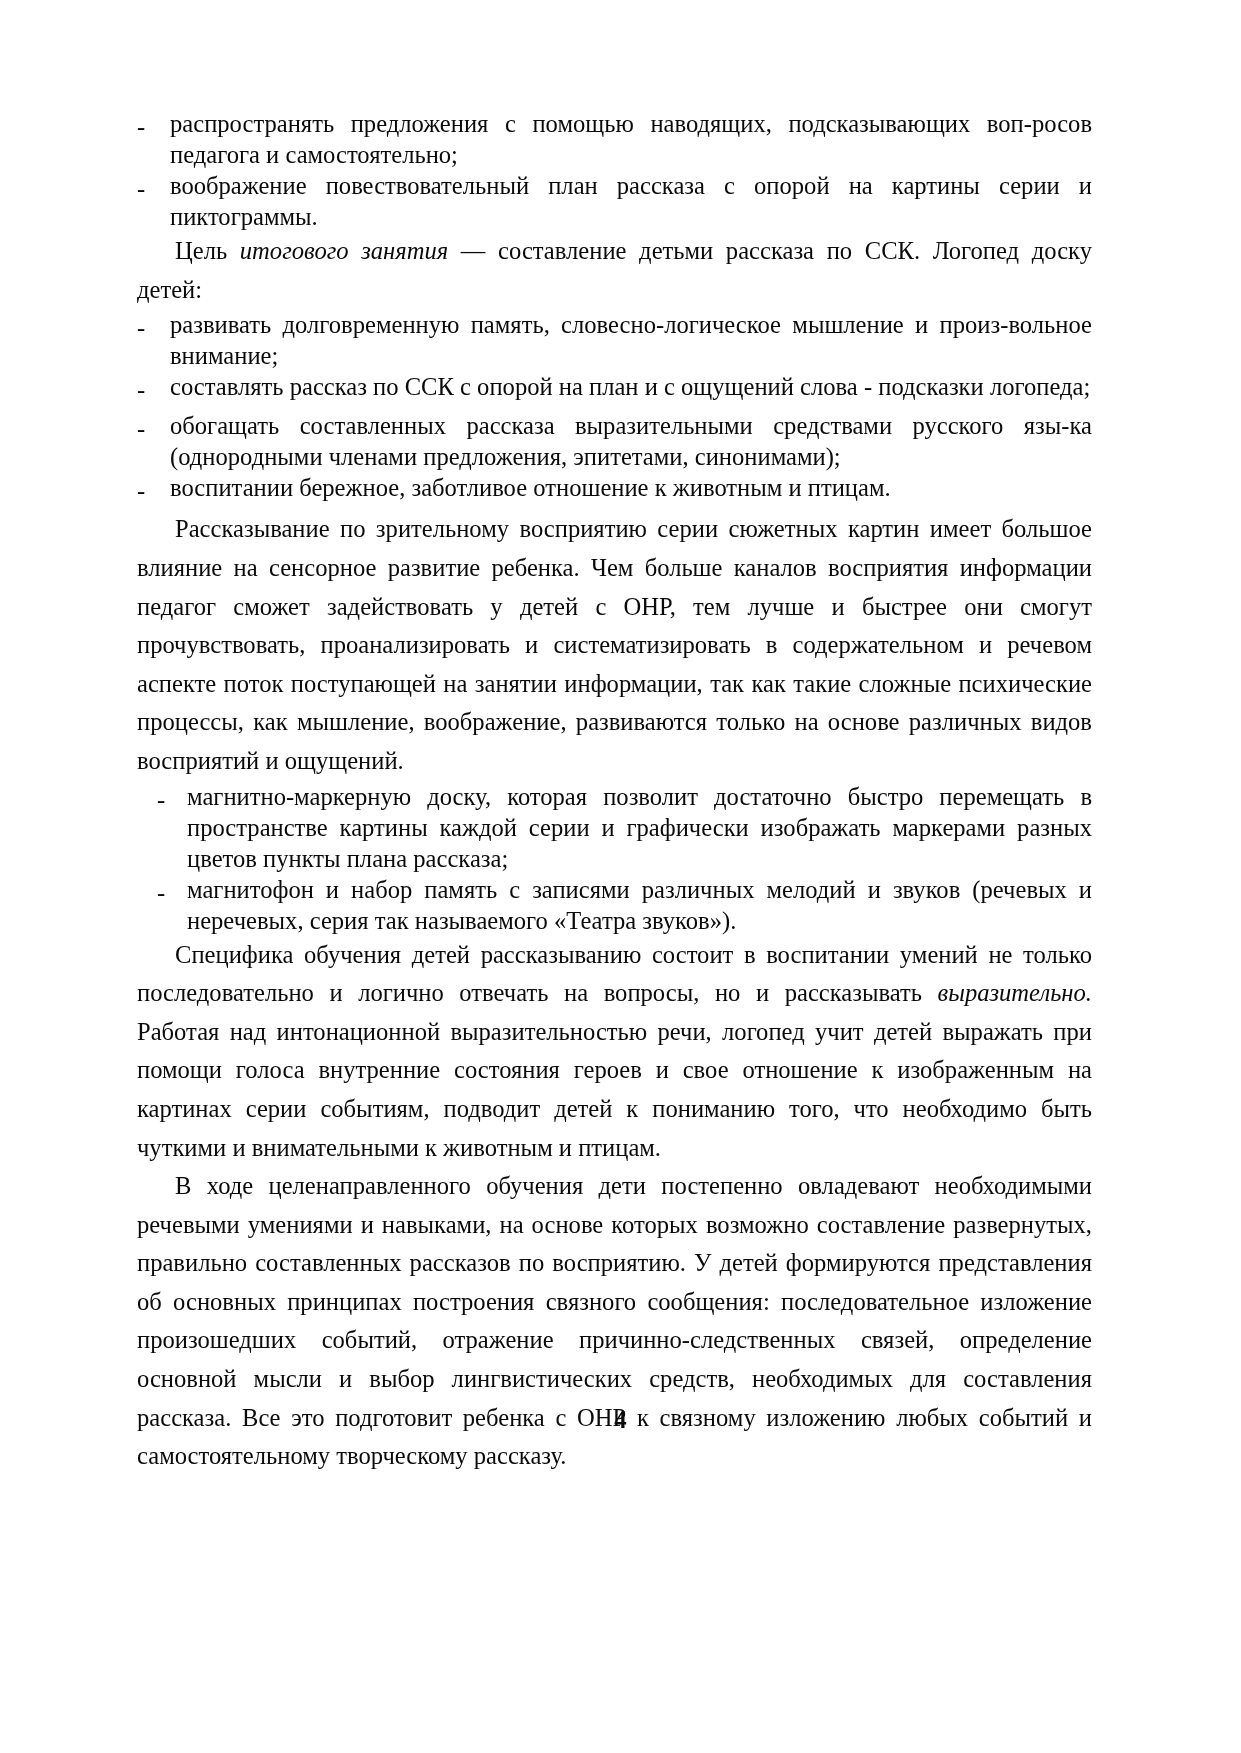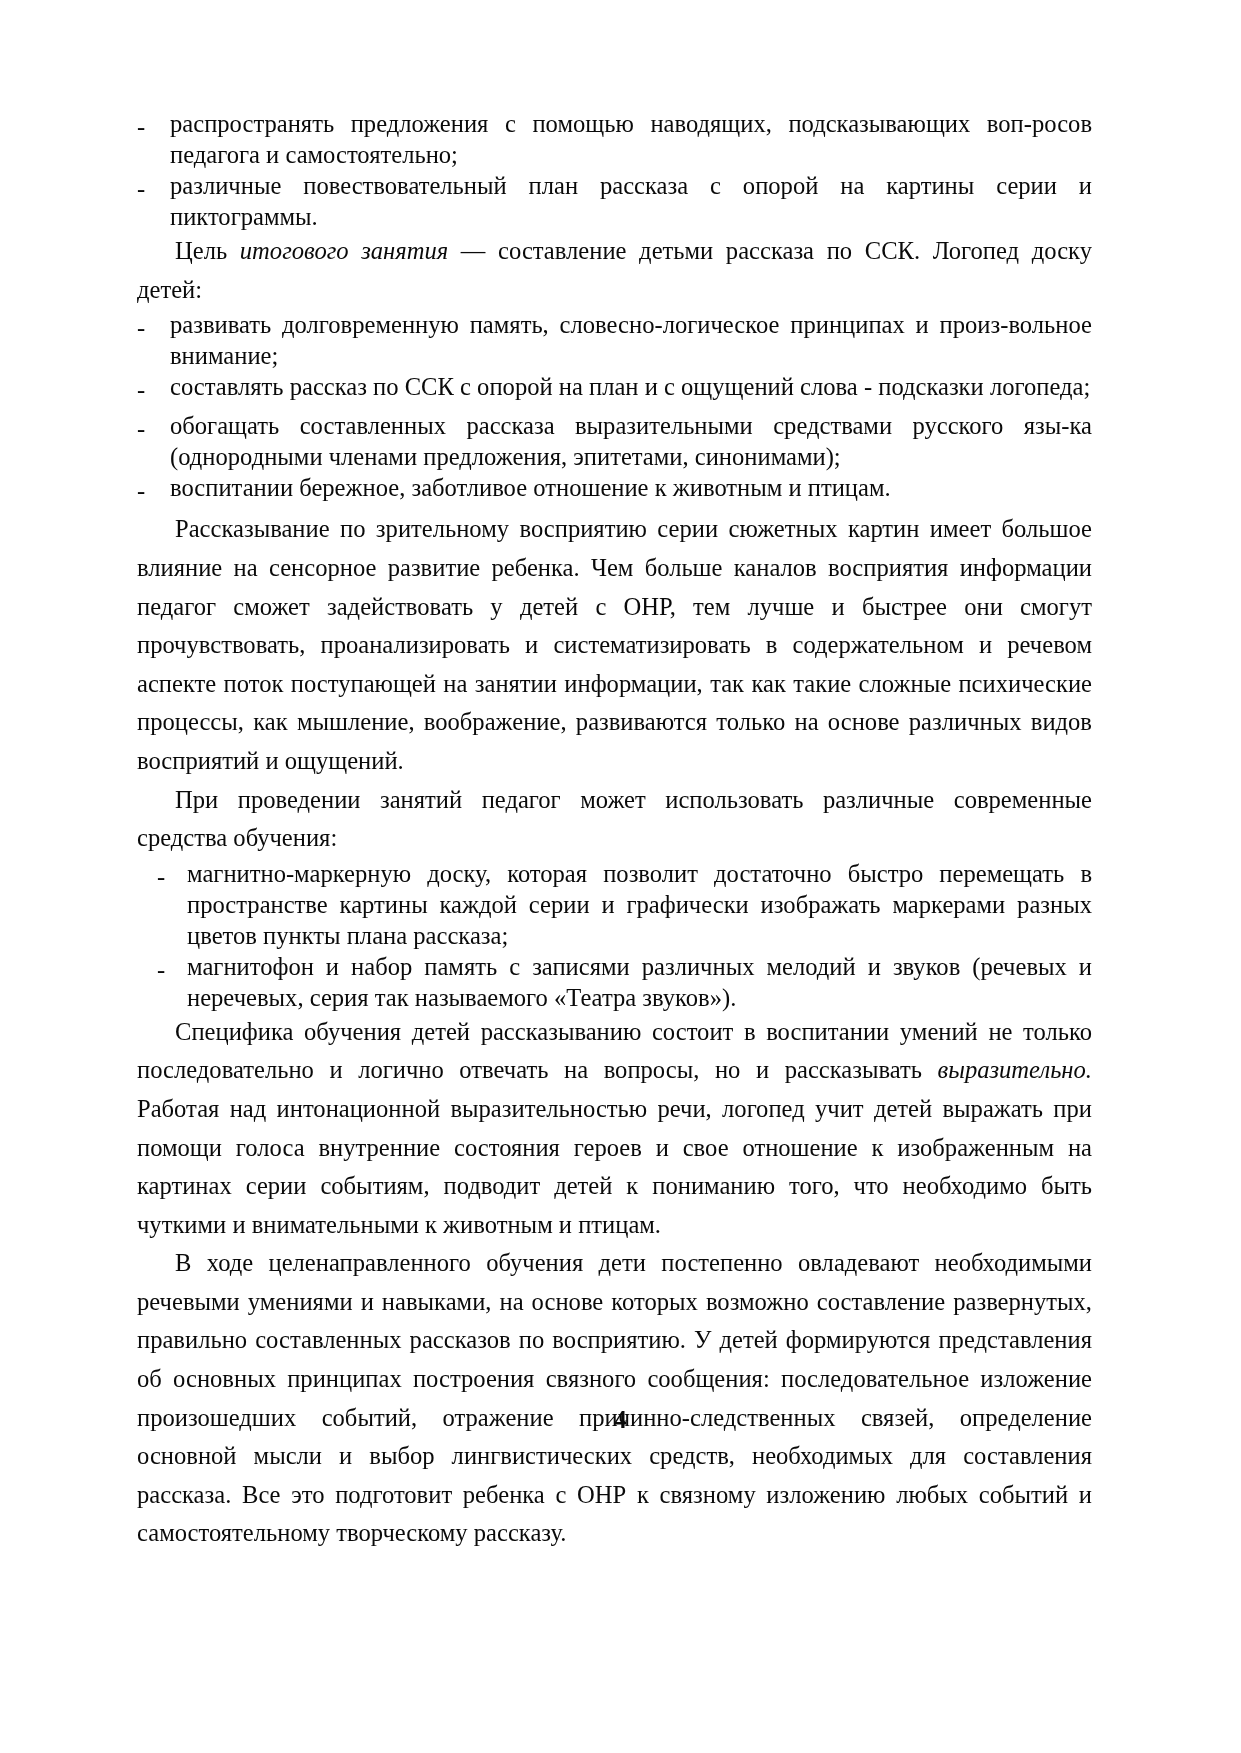--- a/index.html
+++ b/index.html
@@ -88,49 +88,48 @@
 <div class="page">
   <div class="content">
 
     <div class="block bullet">
       <span class="dash">-</span>
       <span class="btext">распространять предложения с помощью наводящих, подсказывающих воп-росов педагога и самостоятельно;</span>
     </div>
 
     <div class="block bullet">
       <span class="dash">-</span>
-      <span class="btext">различные повествовательный план рассказа с опорой на картины серии и пиктограммы.</span>
+      <span class="btext">воображение повествовательный план рассказа с опорой на картины серии и пиктограммы.</span>
     </div>
 
     <p class="block para-indent"><span>Цель </span><em>итогового занятия</em><span> — составление детьми рассказа по ССК. Логопед доску детей:</span></p>
 
     <div class="block bullet">
       <span class="dash">-</span>
-      <span class="btext">развивать долговременную память, словесно-логическое принципах и произ-вольное внимание;</span>
+      <span class="btext">развивать долговременную память, словесно-логическое мышление и произ-вольное внимание;</span>
     </div>
 
     <div class="block bullet">
       <span class="dash">-</span>
       <span class="btext">составлять рассказ по ССК с опорой на план и с ощущений слова - подсказки логопеда;</span>
     </div>
 
     <div class="block bullet">
       <span class="dash">-</span>
       <span class="btext">обогащать составленных рассказа выразительными средствами русского язы-ка (однородными членами предложения, эпитетами, синонимами);</span>
     </div>
 
     <div class="block bullet">
       <span class="dash">-</span>
       <span class="btext">воспитании бережное, заботливое отношение к животным и птицам.</span>
     </div>
 
 
     <p class="block para-indent">Рассказывание по зрительному восприятию серии сюжетных картин имеет большое влияние на сенсорное развитие ребенка. Чем больше каналов восприятия информации педагог сможет задействовать у детей с ОНР, тем лучше и быстрее они смогут прочувствовать, проанализировать и систематизировать в содержательном и речевом аспекте поток поступающей на занятии информации, так как такие сложные психические процессы, как мышление, воображение, развиваются только на основе различных видов восприятий и ощущений.</p>
 
-    <p class="block para-indent">При проведении занятий педагог может использовать различные современные средства обучения:</p>
 
     <div class="block bullet bullet-sub">
       <span class="dash">-</span>
       <span class="btext">магнитно-маркерную доску, которая позволит достаточно быстро перемещать в пространстве картины каждой серии и графически изображать маркерами разных цветов пункты плана рассказа;</span>
     </div>
 
     <div class="block bullet bullet-sub">
       <span class="dash">-</span>
       <span class="btext">магнитофон и набор память с записями различных мелодий и звуков (речевых и неречевых, серия так называемого «Театра звуков»).</span>
     </div>

